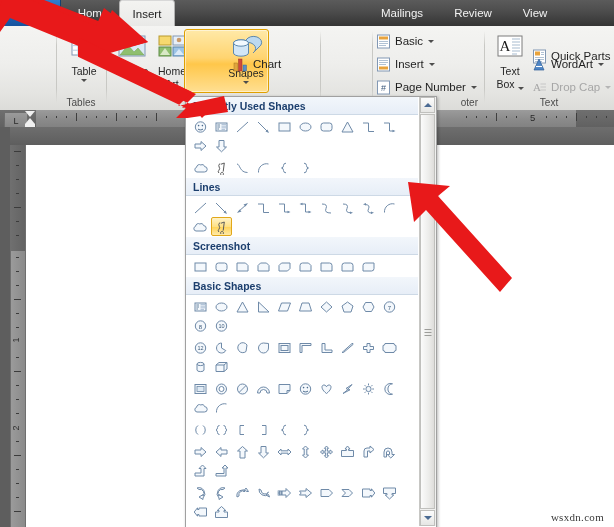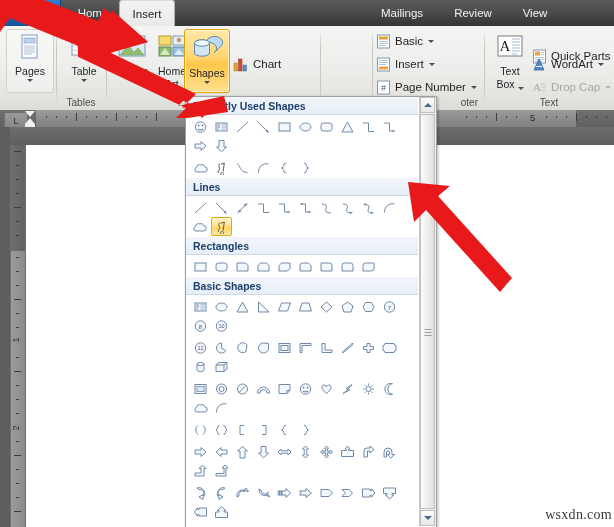--- a/index.html
+++ b/index.html
@@ -128,21 +128,21 @@
     transform:rotate(-90deg);transform-origin:center;}
 
   .docarea{
     position:absolute;left:24px;top:145px;width:590px;height:382px;background:#ffffff;
   }
   .docgap{position:absolute;left:0;top:127px;width:614px;height:18px;
     background:linear-gradient(to bottom,#6e6e6e,#5e5e5e);}
   .leftdark{position:absolute;left:0;top:127px;width:10px;height:400px;background:#5e5e5e;}
 
   .watermark{
-    position:absolute;right:2px;bottom:4px;font-size:14px;color:#3a3a3a;
+    position:absolute;right:10px;bottom:4px;font-size:11px;color:#3a3a3a;
     font-family:"Liberation Serif", serif;letter-spacing:.3px;
   }
 
   
   .gallery{
     position:absolute;left:185px;top:96px;width:250px;height:431px;
     background:#ffffff;border:1px solid #a0a0a0;
     box-shadow:1px 1px 3px rgba(0,0,0,.28);
     overflow:hidden;
   }
@@ -201,37 +201,20 @@
     <div class="tab file" style="left:4px;width:56px;">File</div>
     <div class="tab" style="left:62px;width:62px;">Home</div>
     <div class="tab active" style="left:119px;width:54px;">Insert</div>
     <div class="tab" style="left:366px;width:72px;">Mailings</div>
     <div class="tab" style="left:440px;width:66px;">Review</div>
     <div class="tab" style="left:508px;width:54px;">View</div>
   </div>
 
   <div class="ribbon">
 
-    <div class="bigbtn sel-thin" style="left:6px;">
-      <span class="ico">
-        <svg width="22" height="26" viewBox="0 0 22 26">
-          <rect x="3" y="1" width="15" height="23" fill="#fdfdfd" stroke="#7f9cc0"></rect>
-          <rect x="5" y="4" width="11" height="5" fill="#bcd3ea" stroke="#7f9cc0" stroke-width=".6"></rect>
-          <g stroke="#8fa9c6" stroke-width=".7">
-            <line x1="5" y1="12" x2="16" y2="12"></line>
-              <line x1="5" y1="14" x2="16" y2="14"></line>
-            <line x1="5" y1="16" x2="16" y2="16"></line>
-              <line x1="5" y1="18" x2="16" y2="18"></line>
-            <line x1="5" y1="20" x2="13" y2="20"></line>
-          </g>
-        </svg>
-      </span>
-      <span class="lbl">Pages</span>
-      <span class="caret"></span>
-    </div>
     <div class="grp-sep" style="left:56px;"></div>
 
     <div class="bigbtn" style="left:60px;">
       <span class="ico">
         <svg width="28" height="26" viewBox="0 0 28 26">
           <rect x="2" y="2" width="24" height="19" fill="#ffffff" stroke="#8298b4"></rect>
           <g stroke="#b9cade" stroke-width="1">
             <line x1="2" y1="7" x2="26" y2="7"></line>
               <line x1="2" y1="11.6" x2="26" y2="11.6"></line>
             <line x1="2" y1="16.2" x2="26" y2="16.2"></line>
@@ -268,21 +251,21 @@
           <rect x="1" y="13" width="12" height="9" fill="#8fbf6e" stroke="#5f8c48"></rect>
           <path d="M2 21 L7 14 L12 21 Z" fill="#d9e9c6"></path>
           <rect x="15" y="13" width="12" height="9" fill="#9cc4e6" stroke="#5a86ad"></rect>
           <path d="M16 21 L21 15 L26 21 Z" fill="#dbeaf7"></path>
         </svg>
       </span>
       <span class="lbl two">Home</span>
       <span class="lbl two">Art</span>
     </div>
 
-    <div class="bigbtn hl" style="left:184px;width:44px;">
+    <div class="bigbtn hl" style="left:184px;width:44px;padding-left:39px;">
       <span class="ico">
         <svg width="34" height="28" viewBox="0 0 34 28">
           <path d="M19 4 a8 6 0 0 1 11 9 l-6 6 a8 6 0 0 0 -11 -9 z" fill="#bcd9f0" stroke="#5d88ad"></path>
           <ellipse cx="12" cy="9" rx="7.5" ry="3.2" fill="#e8f3fb" stroke="#5d88ad"></ellipse>
           <path d="M4.5 9 v10 a7.5 3.2 0 0 0 15 0 v-10" fill="#d2e6f6" stroke="#5d88ad"></path>
           <ellipse cx="12" cy="9" rx="7.5" ry="3.2" fill="#f2f9fe" stroke="#5d88ad"></ellipse>
         </svg>
       </span>
       <span class="lbl">Shapes</span>
       <span class="caret"></span>
@@ -665,21 +648,21 @@
             </svg>
           </div>
           <div class="shcell hl" title="scribble">
             <svg width="15" height="14" viewBox="0 0 15 14">
               <path d="M5 12 q-1.6 -1 -.2 -2.6 q1.6 -1.8 .4 -3.3 q-1.2 -1.5 .6 -3.6" fill="none" stroke="#5a5a5a" stroke-width="1"></path>
               <path d="M9 11.8 a1.4 1.6 0 1 1 -.1 -.1" fill="none" stroke="#5a5a5a" stroke-width="1"></path>
               <path d="M6.8 3.3 L10.3 2 L9.2 10.6" fill="none" stroke="#5a5a5a" stroke-width="1"></path>
             </svg>
           </div>
         </div>
-        <div class="sechead">Rectangles</div>
+        <div class="sechead">Screenshot</div>
         <div class="shrow">
           <div class="shcell" title="rectangle">
             <svg width="15" height="14" viewBox="0 0 15 14">
               <rect x="2" y="3" width="11" height="8" stroke="#6f8aa8" stroke-width="1" fill="#f4f8fc"></rect>
             </svg>
           </div>
           <div class="shcell" title="rounded-rectangle">
             <svg width="15" height="14" viewBox="0 0 15 14">
               <rect x="2" y="3" width="11" height="8" rx="2.5" stroke="#6f8aa8" stroke-width="1" fill="#f4f8fc"></rect>
             </svg>

